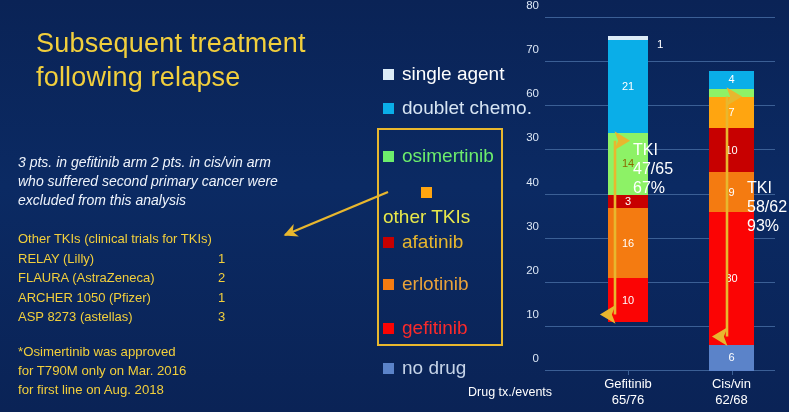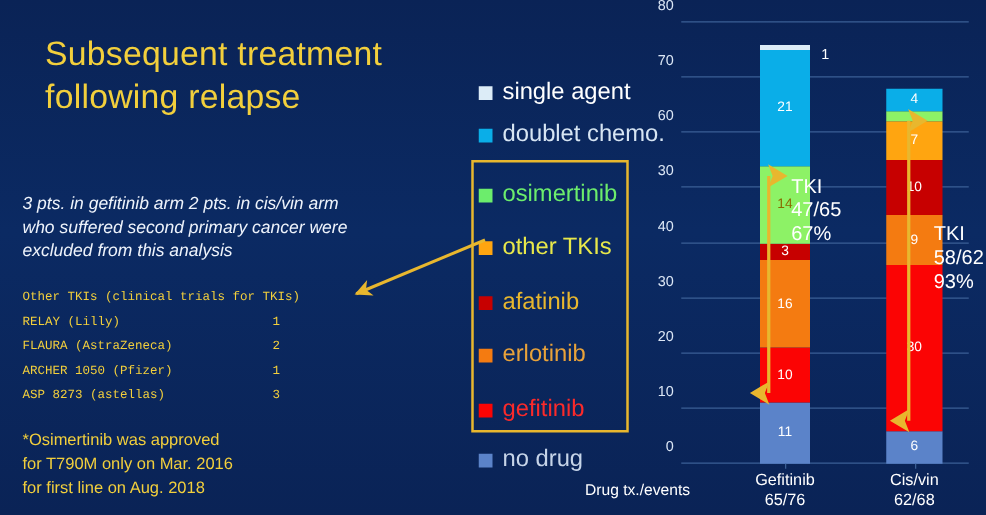--- a/index.html
+++ b/index.html
@@ -25,21 +25,21 @@
   }
   
   .note{
     position:absolute;left:18px;top:153px;width:320px;
     color:#eef3fb;font-style:italic;font-size:14px;line-height:19px;
     white-space:pre-line;
   }
   
   .tkilist{
     position:absolute;left:18px;top:229px;width:320px;
-    color:#f2cf3c;font-size:10px;line-height:19.5px;font-family:Liberation Mono, monospace;
+    color:#f2cf3c;font-size:13px;line-height:19.5px;
   }
   .tkilist .hdr{display:block;}
   .tkirow{display:block;position:relative;height:19.5px;}
   .tkirow .nm{position:absolute;left:0;top:0;}
   .tkirow .ct{position:absolute;left:200px;top:0;}
   .approved{
     position:absolute;left:18px;top:342px;width:330px;
     color:#f2cf3c;font-size:13.2px;line-height:19px;
     white-space:pre-line;
   }
@@ -120,21 +120,21 @@
         <span class="leg-lbl" style="color: rgb(255, 255, 255);">single agent</span>
       </div>
       <div class="leg-item" style="top: 52px; align-items: center;">
         <span class="sw" style="background: rgb(10, 174, 232);"></span>
         <span class="leg-lbl" style="color: rgb(215, 229, 243);">doublet chemo.</span>
       </div>
       <div class="leg-item" style="top: 100px;">
         <span class="sw" style="background: rgb(108, 237, 108);"></span>
         <span class="leg-lbl" style="color: rgb(108, 237, 108);">osimertinib</span>
       </div>
-      <div class="leg-item" style="top: 142px;">
+      <div class="leg-item" style="top: 142px; flex-direction: column;">
         <span class="sw" style="background: rgb(255, 165, 16);"></span>
         <span class="leg-lbl" style="color: rgb(232, 232, 74);">other TKIs</span>
       </div>
       <div class="leg-item" style="top: 186px;">
         <span class="sw" style="background: rgb(199, 0, 0);"></span>
         <span class="leg-lbl" style="color: rgb(232, 183, 46);">afatinib</span>
       </div>
       <div class="leg-item" style="top: 228px;">
         <span class="sw" style="background: rgb(244, 123, 17);"></span>
         <span class="leg-lbl" style="color: rgb(232, 162, 58); text-align: center;">erlotinib</span>
@@ -173,23 +173,20 @@
         <div class="ytick" style="bottom: 176.5px;">40</div>
         <div class="gridline" style="bottom: 220.625px;"></div>
         <div class="ytick" style="bottom: 220.625px;">30</div>
         <div class="gridline" style="bottom: 264.75px;"></div>
         <div class="ytick" style="bottom: 264.75px;">60</div>
         <div class="gridline" style="bottom: 308.875px;"></div>
         <div class="ytick" style="bottom: 308.875px;">70</div>
         <div class="gridline" style="bottom: 353px;"></div>
         <div class="ytick" style="bottom: 353px;">80</div>
         <div class="bar" style="left: 63px; width: 40px; height: 335.35px;">
-          <div class="seg" style="bottom: 0px; height: 48.5375px; background: rgb(91, 131, 201);">
-            <span style="color: rgb(255, 255, 255);">11</span>
-          </div>
           <div class="seg" style="bottom: 48.5375px; height: 44.125px; background: rgb(251, 4, 4);">
             <span style="color: rgb(255, 255, 255);">10</span>
           </div>
           <div class="seg" style="bottom: 92.6625px; height: 70.6px; background: rgb(244, 123, 17);">
             <span style="color: rgb(255, 255, 255);">16</span>
           </div>
           <div class="seg" style="bottom: 163.262px; height: 13.2375px; background: rgb(199, 0, 0);">
             <span style="color: rgb(255, 255, 255);">3</span>
           </div>
           <div class="seg" style="bottom: 176.5px; height: 61.775px; background: rgb(141, 242, 102);">

